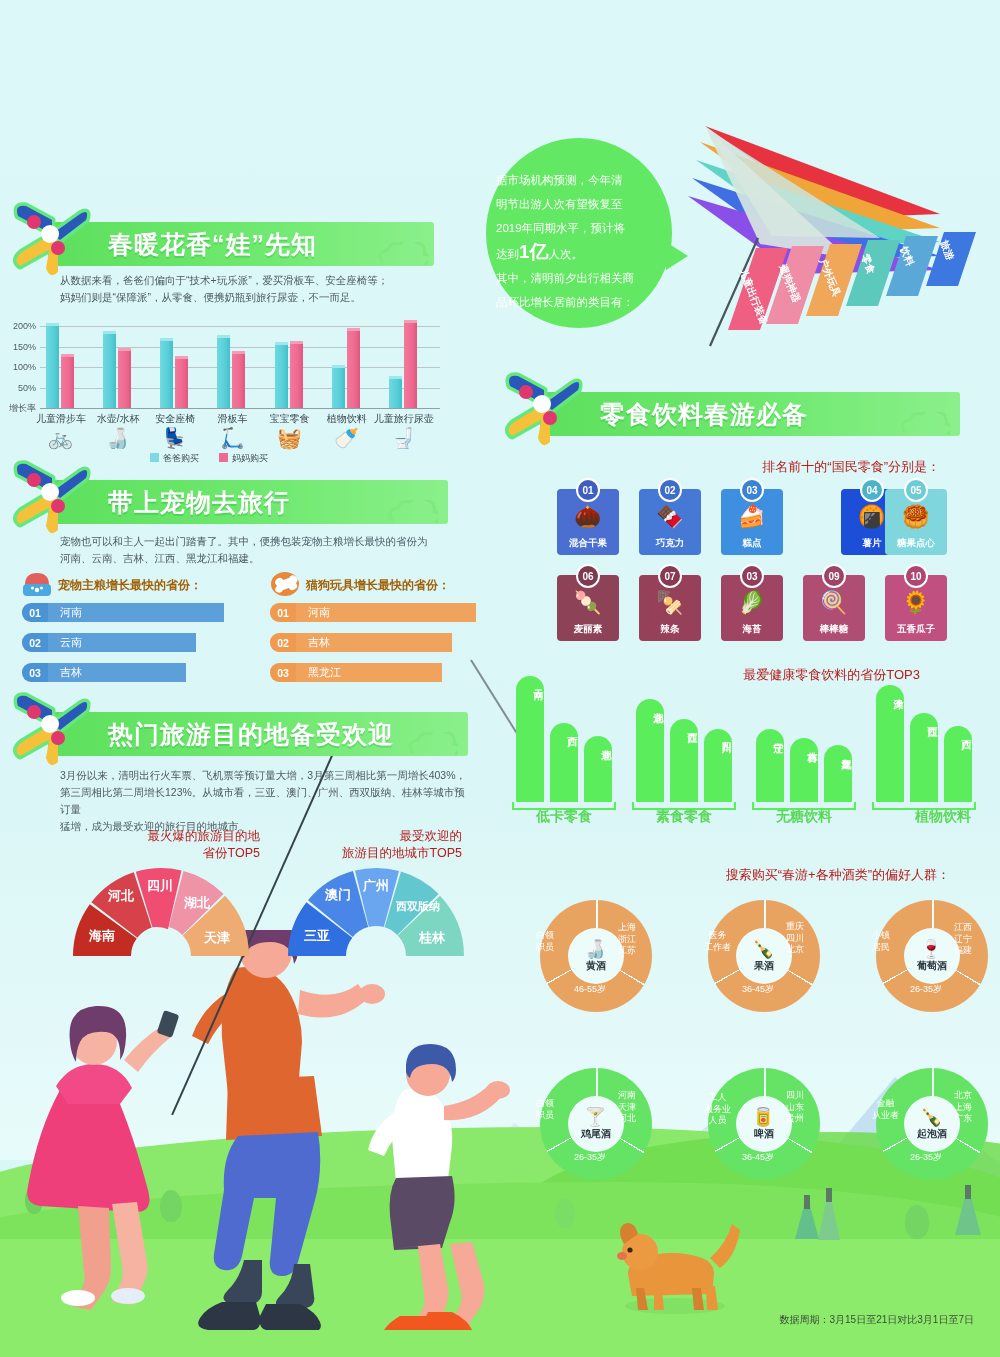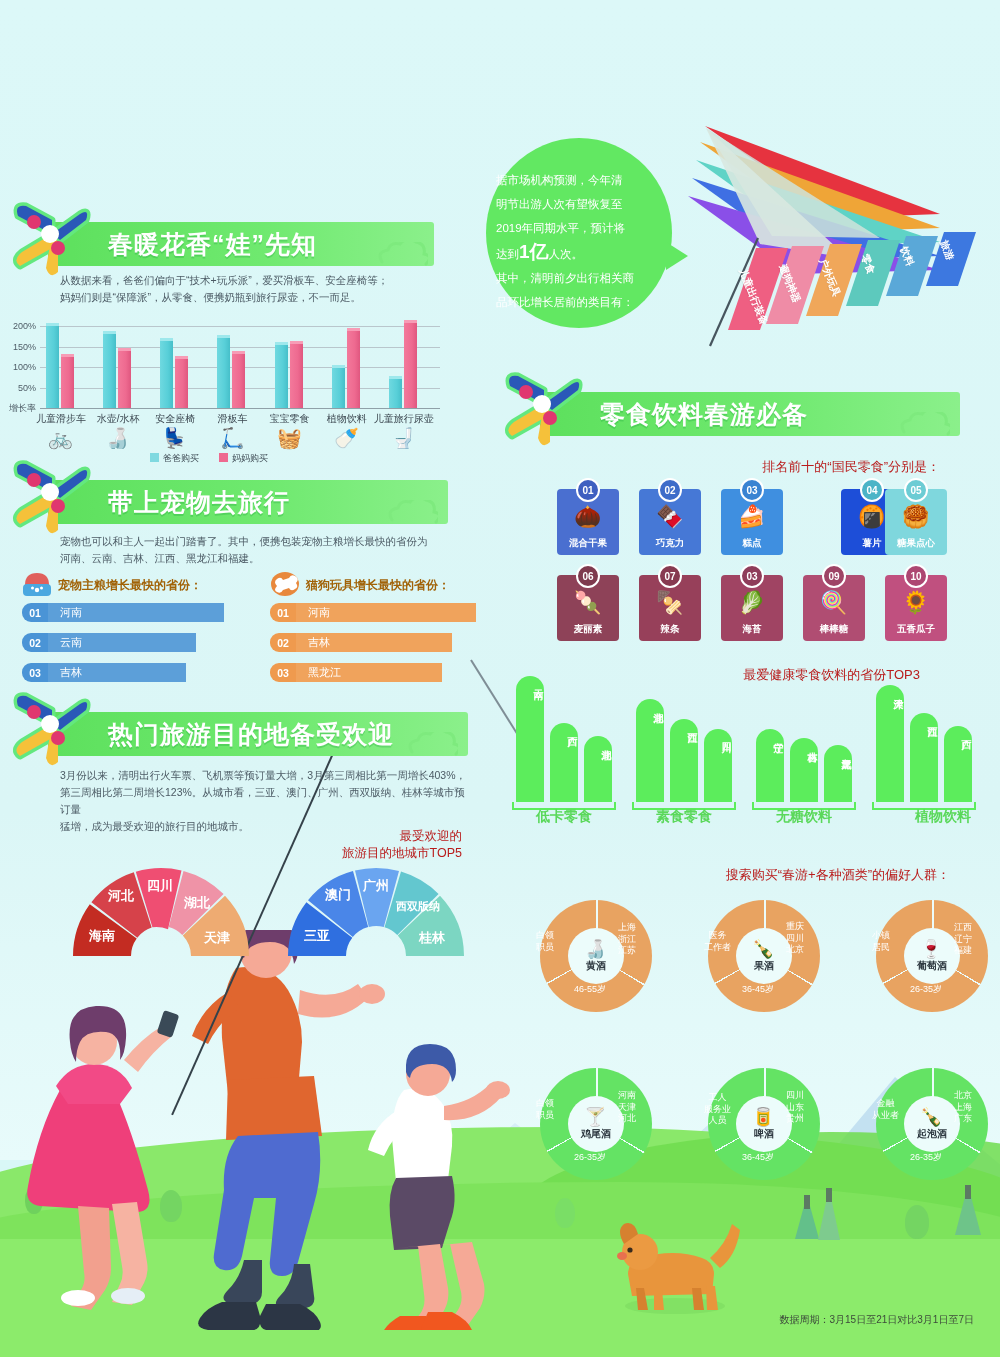--- a/index.html
+++ b/index.html
@@ -408,20 +408,24 @@
       <path d="M6 20 q-6 -10 6 -12 q2 -8 12 -6 q6 -8 16 -2 q10 2 8 12 q10 2 2 10" fill="none" stroke="#7eea7e" stroke-width="3" stroke-linecap="round"></path>
     </svg>
   </div>
 
   <div class="body-txt" style="left:60px; top:767px; width:410px;">
     <div>3月份以来，清明出行火车票、飞机票等预订量大增，3月第三周相比第一周增长403%，</div>
     <div>第三周相比第二周增长123%。从城市看，三亚、澳门、广州、西双版纳、桂林等城市预订量</div>
     <div>猛增，成为最受欢迎的旅行目的地城市。</div>
   </div>
 
+  <div class="mini-title" style="left:60px; top:828px; width:200px;">
+    <div>最火爆的旅游目的地</div>
+    <div>省份TOP5</div>
+  </div>
   <div class="mini-title" style="left:262px; top:828px; width:200px;">
     <div>最受欢迎的</div>
     <div>旅游目的地城市TOP5</div>
   </div>
 
   <svg style="position:absolute;left:68px;top:862px;" width="186" height="98" viewBox="0 0 186 98">
     <g transform="translate(93,94)">
       <path d="M-88 0 A88 88 0 0 1 -71.2 -51.7 L-24.3 -17.6 A30 30 0 0 0 -30 0 Z" fill="#c32c22"></path>
       <path d="M-69.6 -53.8 A88 88 0 0 1 -27.2 -83.7 L-9.3 -28.5 A30 30 0 0 0 -23.7 -18.3 Z" fill="#d6424a"></path>
       <path d="M-25.2 -84.3 A88 88 0 0 1 20.5 -85.6 L7 -26.7 A30 30 0 0 0 -8.6 -28.8 Z" fill="#ef4e72"></path>

